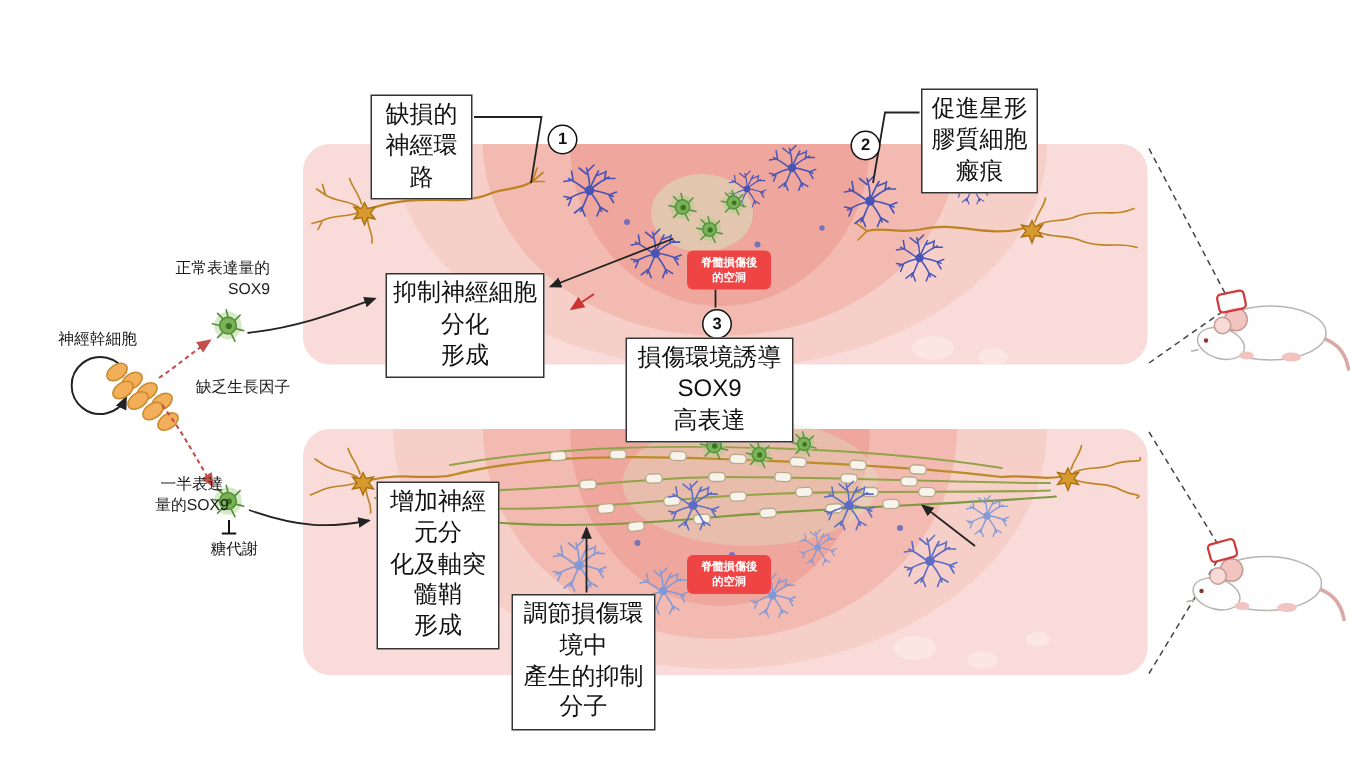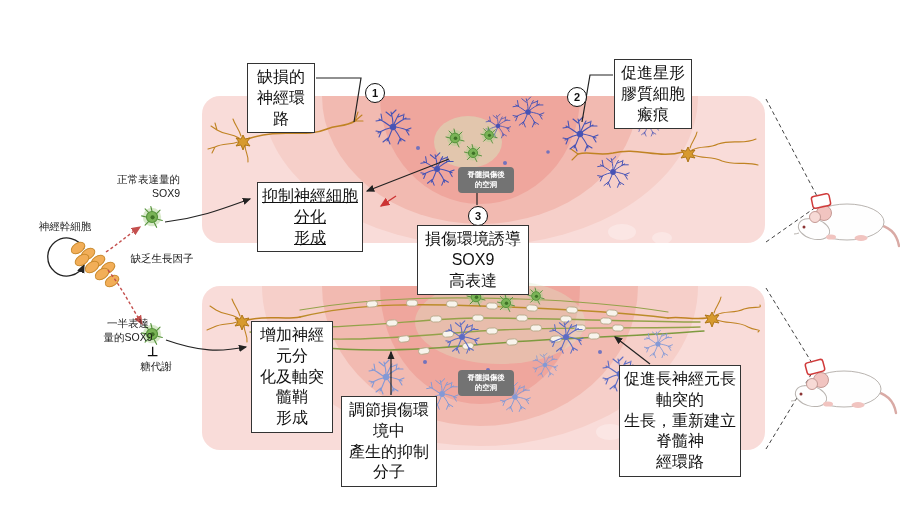--- a/index.html
+++ b/index.html
@@ -6,21 +6,21 @@
   .stage{position:relative;width:900px;height:506px;background:#ffffff;overflow:hidden;
          font-family:"Liberation Sans", sans-serif;}
   svg.art{position:absolute;left:0;top:0;}
   .lbl{position:absolute;font-size:10.5px;color:#1a1a1a;white-space:pre-line;
        text-align:center;line-height:1.3;}
   .box{position:absolute;background:#fff;border:1.2px solid #333;padding:3px 4px;
        font-size:16px;color:#111;text-align:center;white-space:pre-line;line-height:1.3;}
   .num{position:absolute;width:18px;height:18px;border:1.6px solid #111;border-radius:50%;
        background:#fff;font-size:11px;font-weight:bold;color:#111;
        display:flex;align-items:center;justify-content:center;}
-  .cavity{position:absolute;width:52px;background:#737373;color:#fff;font-size:7.5px;
+  .cavity{position:absolute;width:52px;background:#ef4444;color:#fff;font-size:7.5px;
        font-weight:bold;text-align:center;white-space:pre-line;line-height:1.35;
        padding:3px 2px;border-radius:4px;}
   .sym{position:absolute;font-size:13px;font-weight:bold;color:#111;}
   .dend{stroke:#c08323;stroke-width:1.1;fill:none;stroke-linecap:round;}
   .axon{stroke:#c08323;stroke-width:1.5;fill:none;stroke-linecap:round;}
   .aD{color:#4753b5;} .aM{color:#5c6cc4;} .aL{color:#8399d6;}
 </style>
 </head>
 <body>
 
@@ -261,30 +261,27 @@
 <div class="lbl" style="left:134px;top:360px;width:44px;">糖代謝</div>
 
 <div class="box" style="left:247px;top:63px;width:58px;">缺損的
 神經環路</div>
 <div class="num" style="left:365px;top:83px;">1</div>
 <div class="num" style="left:567px;top:87px;">2</div>
 <div class="box" style="left:614px;top:59px;width:68px;">促進星形
 膠質細胞瘢痕</div>
 <div class="cavity" style="left:458px;top:167px;">脊髓損傷後
 的空洞</div>
-<div class="box" style="left:257px;top:182px;width:96px;text-decoration:underline;">抑制神經細胞分化
+<div class="box" style="left:257px;top:182px;width:96px;">抑制神經細胞分化
 形成</div>
 <div class="num" style="left:468px;top:206px;">3</div>
 <div class="box" style="left:417px;top:225px;width:102px;">損傷環境誘導SOX9
 高表達</div>
 
 <div class="box" style="left:251px;top:321px;width:72px;">增加神經元分
 化及軸突髓鞘
 形成</div>
 <div class="cavity" style="left:458px;top:370px;">脊髓損傷後
 的空洞</div>
 <div class="box" style="left:341px;top:396px;width:86px;">調節損傷環境中
 產生的抑制分子</div>
-<div class="box" style="left:619px;top:365px;width:112px;">促進長神經元長軸突的
-生長，重新建立脊髓神
-經環路</div>
 
 </div>
 
 </body></html>

